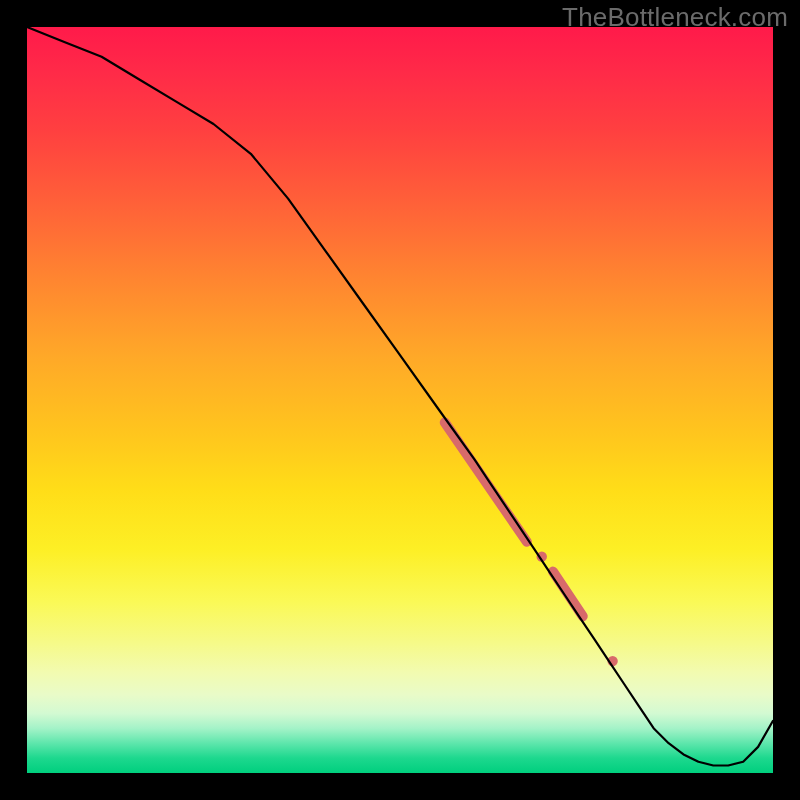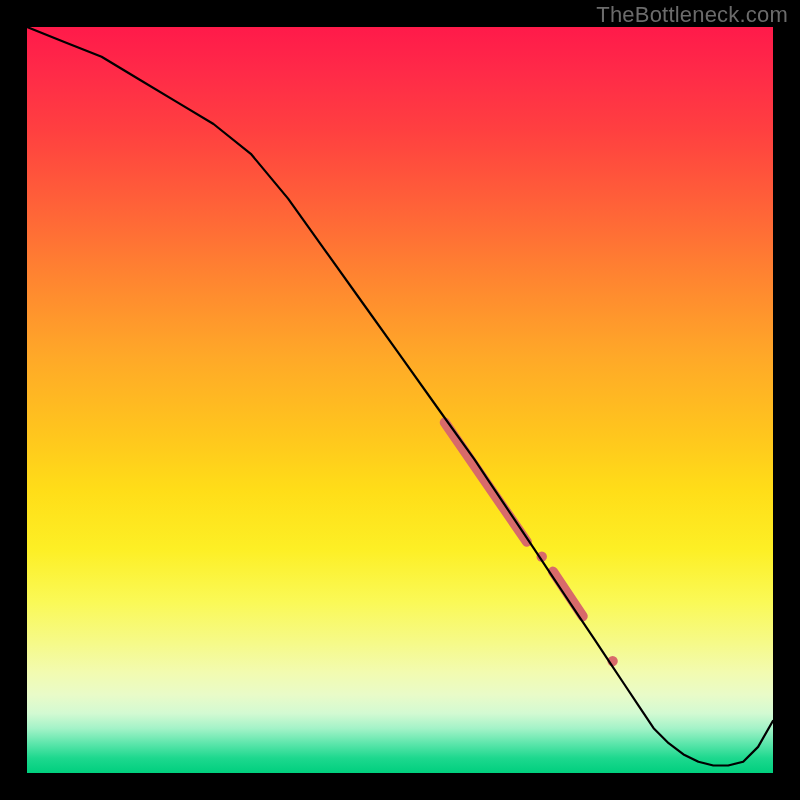--- a/index.html
+++ b/index.html
@@ -8,21 +8,21 @@
     position: absolute;
     left: 0; top: 0;
     width: 800px; height: 800px;
     background: #000;
   }
   .watermark {
     position: absolute;
     top: 2px;
     right: 12px;
     font-family: Arial, Helvetica, sans-serif;
-    font-size: 22px;
+    font-size: 26px;
     font-weight: 500;
     color: #6b6b6b;
     letter-spacing: 0.2px;
   }
   .plot {
     position: absolute;
     left: 27px;
     top: 27px;
     width: 746px;
     height: 746px;

